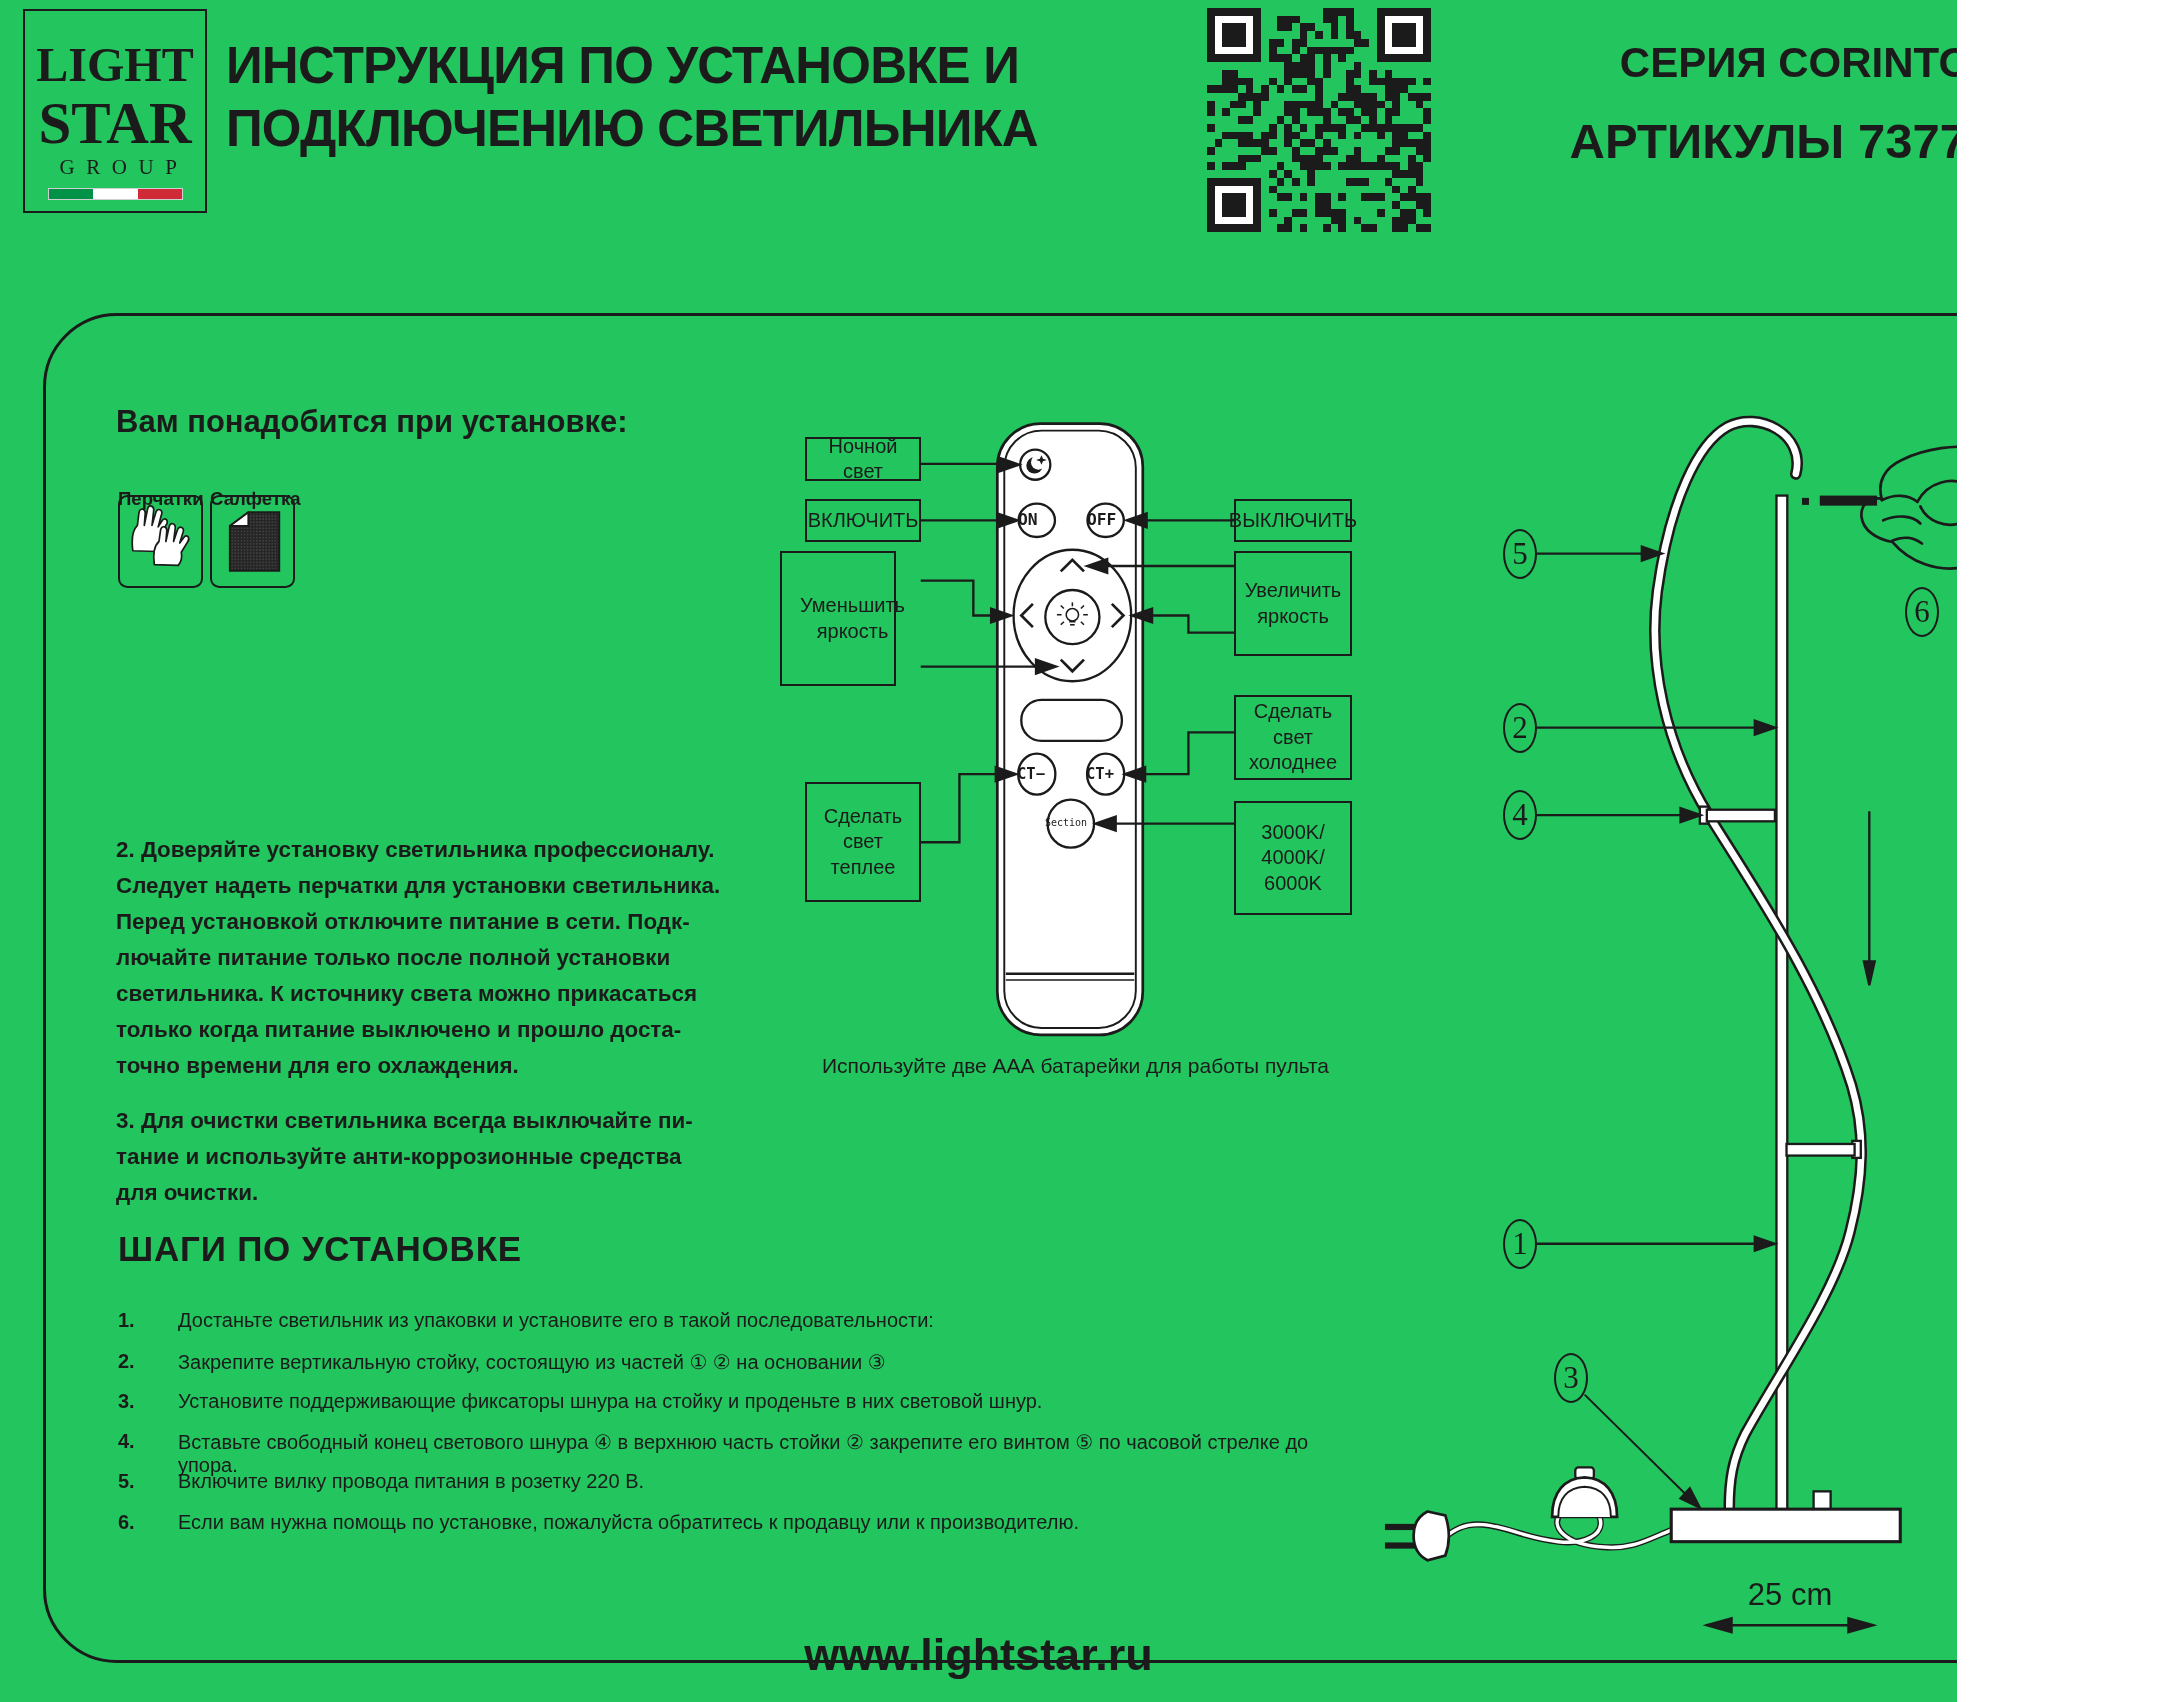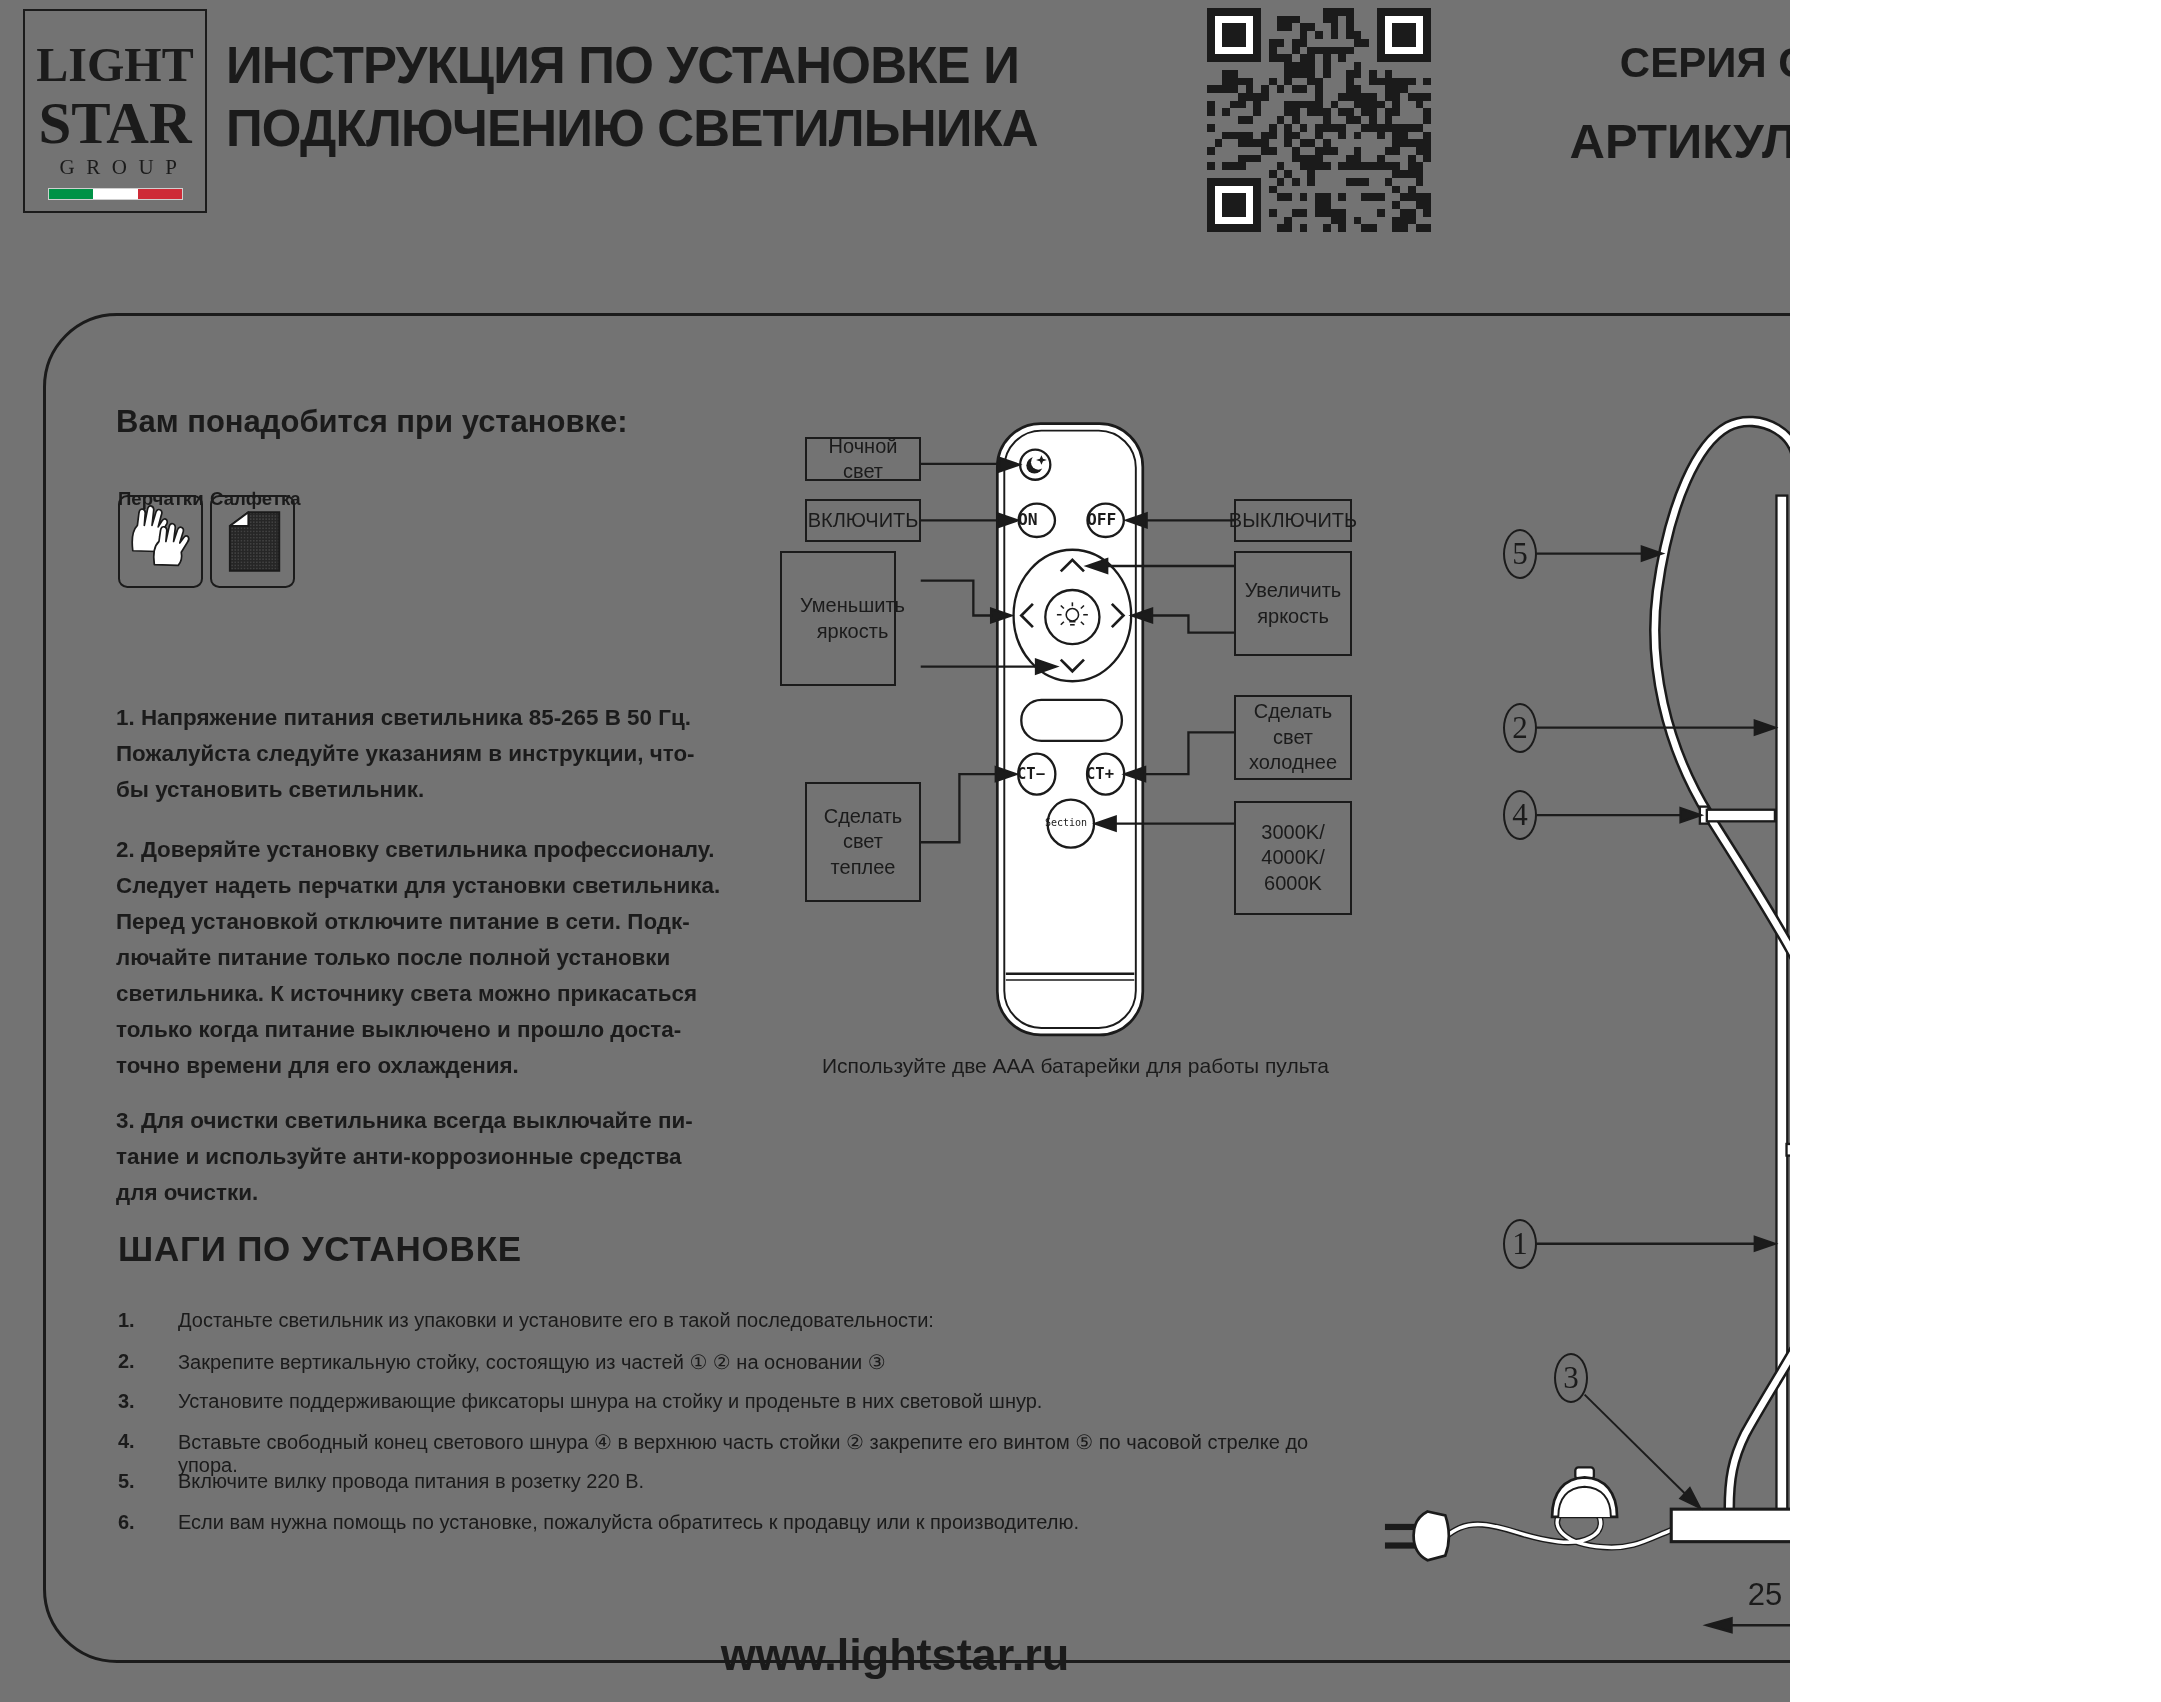--- a/index.html
+++ b/index.html
@@ -1,16 +1,16 @@
 <!DOCTYPE html>
 <html style="font-size:12.4px"><head>
 <meta charset="utf-8">
 <style>
   html,body{margin:0;padding:0;background:#fff;}
-  .page{position:relative;width:1790px;height:1703px;background:#737373;
+  .page{position:relative;width:1957px;height:1703px;background:#22c55e;
         font-family:"Liberation Sans",sans-serif;color:#1b1b1b;overflow:hidden;}
   .abs{position:absolute;}
   .pre{white-space:pre-line;}
   .ctr{display:flex;align-items:center;justify-content:center;text-align:center;}
 
   
   .logo-box{left:23px;top:9.3px;width:180px;height:200px;border:2.3px solid #1b1b1b;text-align:center;}
   .logo-light{font-family:"Liberation Serif",serif;font-weight:bold;font-size:48px;line-height:46px;margin-top:31px;letter-spacing:0;}
   .logo-star{font-family:"Liberation Serif",serif;font-weight:bold;font-size:59px;line-height:54px;margin-top:8px;}
   .logo-group{font-family:"Liberation Serif",serif;font-size:21px;letter-spacing:11.6px;margin-top:4.6px;padding-left:18px;}
@@ -407,23 +407,20 @@
         <pattern id="dots" width="4" height="4" patternUnits="userSpaceOnUse">
           <rect width="4" height="4" fill="#262626"></rect>
             <circle cx="1" cy="1" r="0.7" fill="#6f6f6f"></circle>
         </pattern>
       </defs>
       <path d="M10,26 L34,8 L74,8 L74,84 L10,84 Z" fill="url(#dots)" stroke="#1b1b1b" stroke-width="2.5"></path>
       <path d="M10,26 L34,8 L34,26 Z" fill="#ffffff" stroke="#1b1b1b" stroke-width="2.5" stroke-linejoin="round"></path>
     </svg>
   </div>
 
-  <div class="abs par pre" style="top:700px;">1. Напряжение питания светильника 85-265 В 50 Гц.
-Пожалуйста следуйте указаниям в инструкции, что-
-бы установить светильник.</div>
   <div class="abs par pre" style="top:832px;">2. Доверяйте установку светильника профессионалу.
 Следует надеть перчатки для установки светильника.
 Перед установкой отключите питание в сети. Подк-
 лючайте питание только после полной установки
 светильника. К источнику света можно прикасаться
 только когда питание выключено и прошло доста-
 точно времени для его охлаждения.</div>
   <div class="abs par pre" style="top:1103px;">3. Для очистки светильника всегда выключайте пи-
 тание и используйте анти-коррозионные средства
 для очистки.</div>

